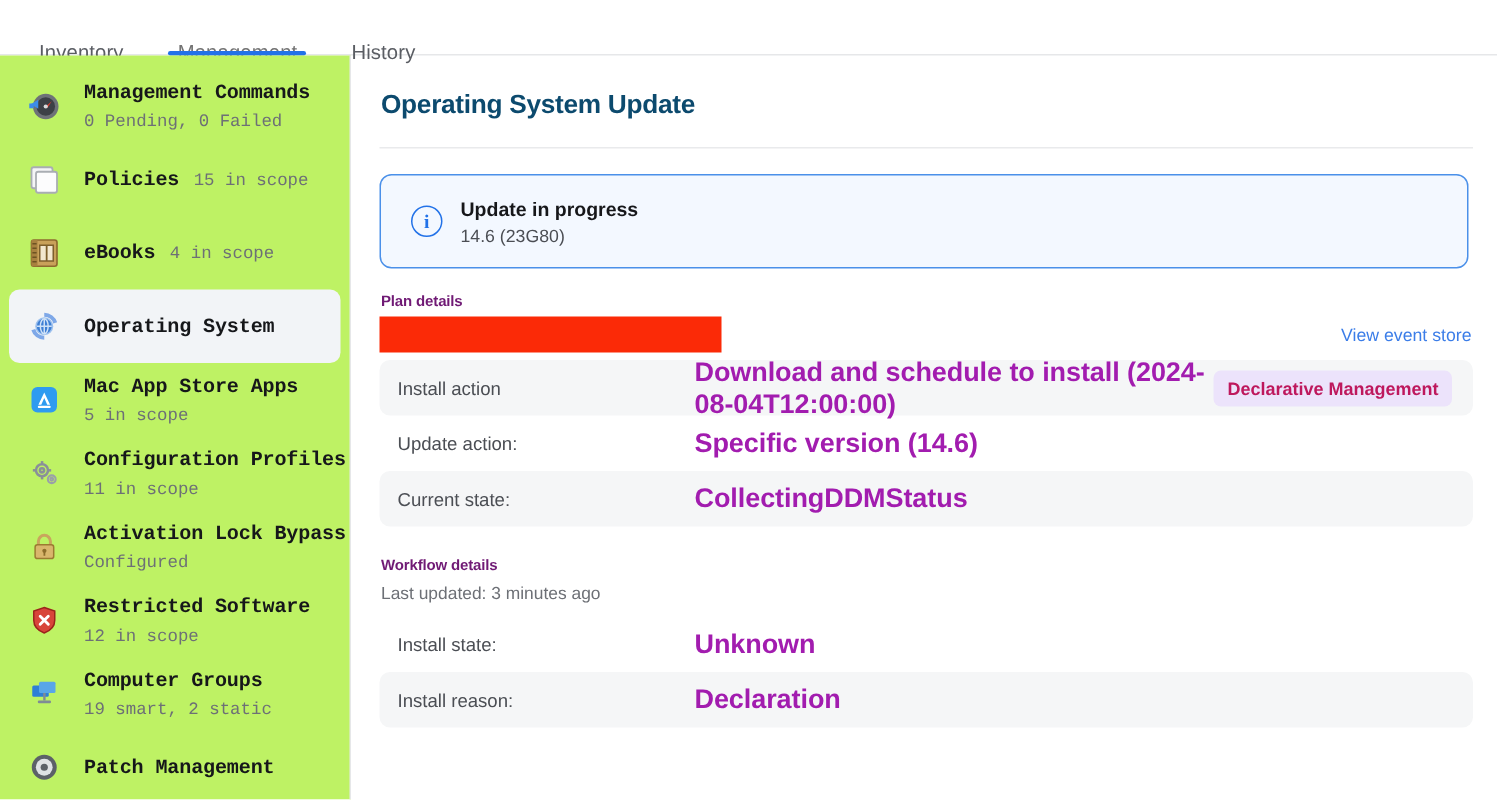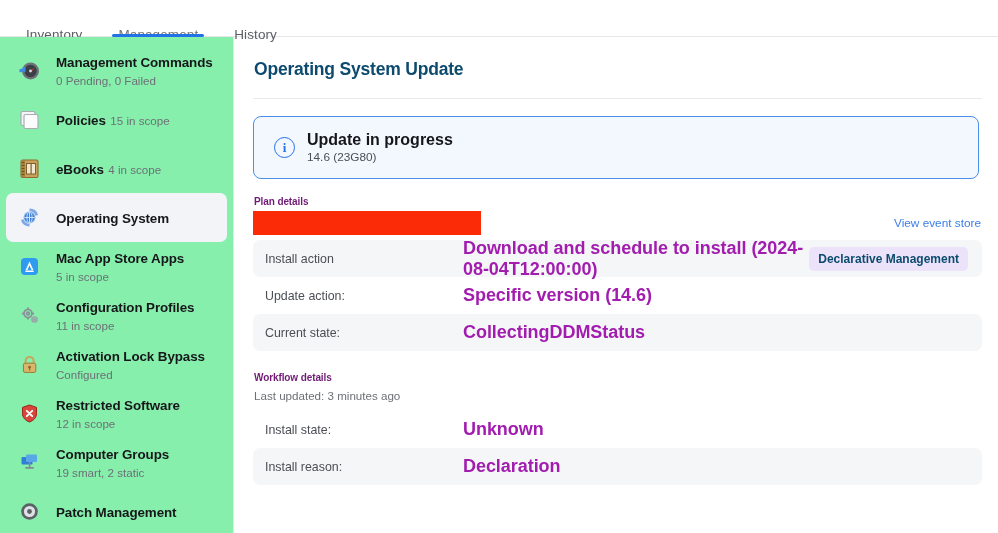--- a/index.html
+++ b/index.html
@@ -40,24 +40,25 @@
   }
 
   
   .shell { display: flex; height: 496px; }
 
   
   .sidebar {
     width: 234px;
     flex: 0 0 234px;
     border-right: 1px solid #e6e7e9;
-    background: #86efac;
+    background: #bef264;
     padding-top: 9px;
     overflow: hidden;
     position: relative;
+    font-family: Liberation Mono, monospace;
   }
   .nav-item {
     display: flex;
     align-items: center;
     gap: 13px;
     height: 49px;
     margin: 0 6px 0 6px;
     padding: 0 10px;
     border-radius: 7px;
     cursor: pointer;
@@ -123,21 +124,21 @@
     border: 1.6px solid #2272e8;
     border-radius: 50%;
     display: flex; align-items: center; justify-content: center;
     color: #2272e8;
     font-size: 13px;
     font-weight: 700;
     font-family: "Liberation Serif", serif;
     line-height: 1;
   }
   .banner-title {
-    font-size: 16px; font-weight: 700; color: #16171a; line-height: 17px;
+    font-size: 13px; font-weight: 700; color: #16171a; line-height: 17px;
   }
   .banner-sub {
     font-size: 11.8px; color: #4b4e54; line-height: 16px; margin-top: 1px;
   }
 
   
   .section-head {
     font-size: 10px;
     font-weight: 700;
     color: #701a75;
@@ -179,21 +180,21 @@
   }
   .row-value {
     flex: 1 1 auto;
     font-size: 18px;
     font-weight: 700;
     color: #a21caf;
     letter-spacing: -.05px;
   }
   .chip {
     background: #ece3fb;
-    color: #0c4a6e;
+    color: #be185d;
     font-size: 12px;
     font-weight: 700;
     border-radius: 5px;
     padding: 5px 9px;
     white-space: nowrap;
     margin-left: auto;
   }
 
   .workflow-head { margin: 21px 0 0 1px; }
   .last-updated {

